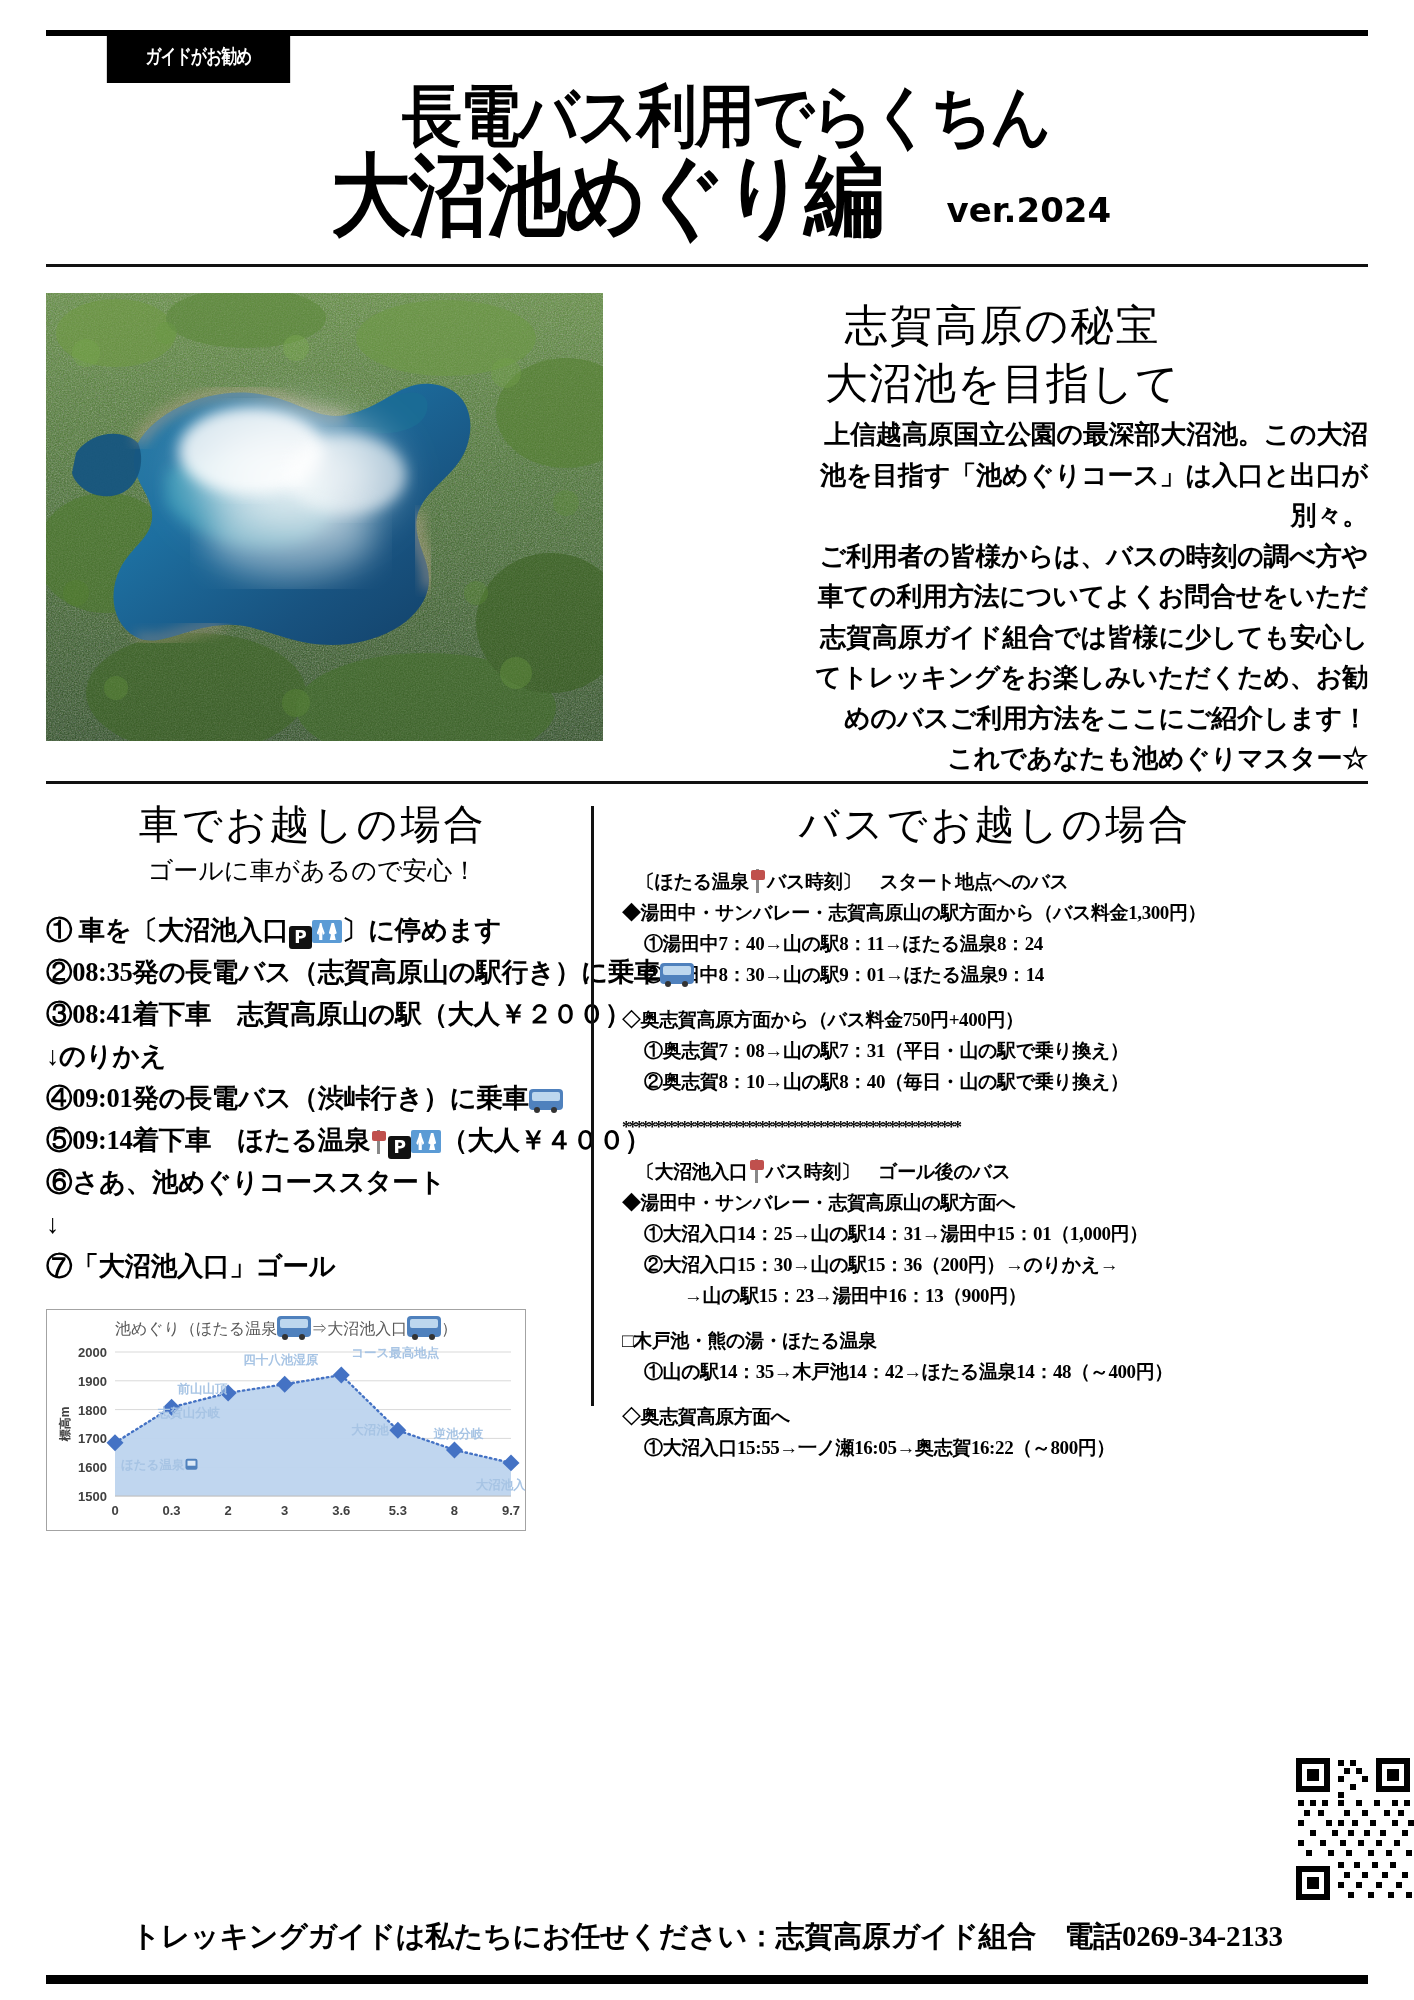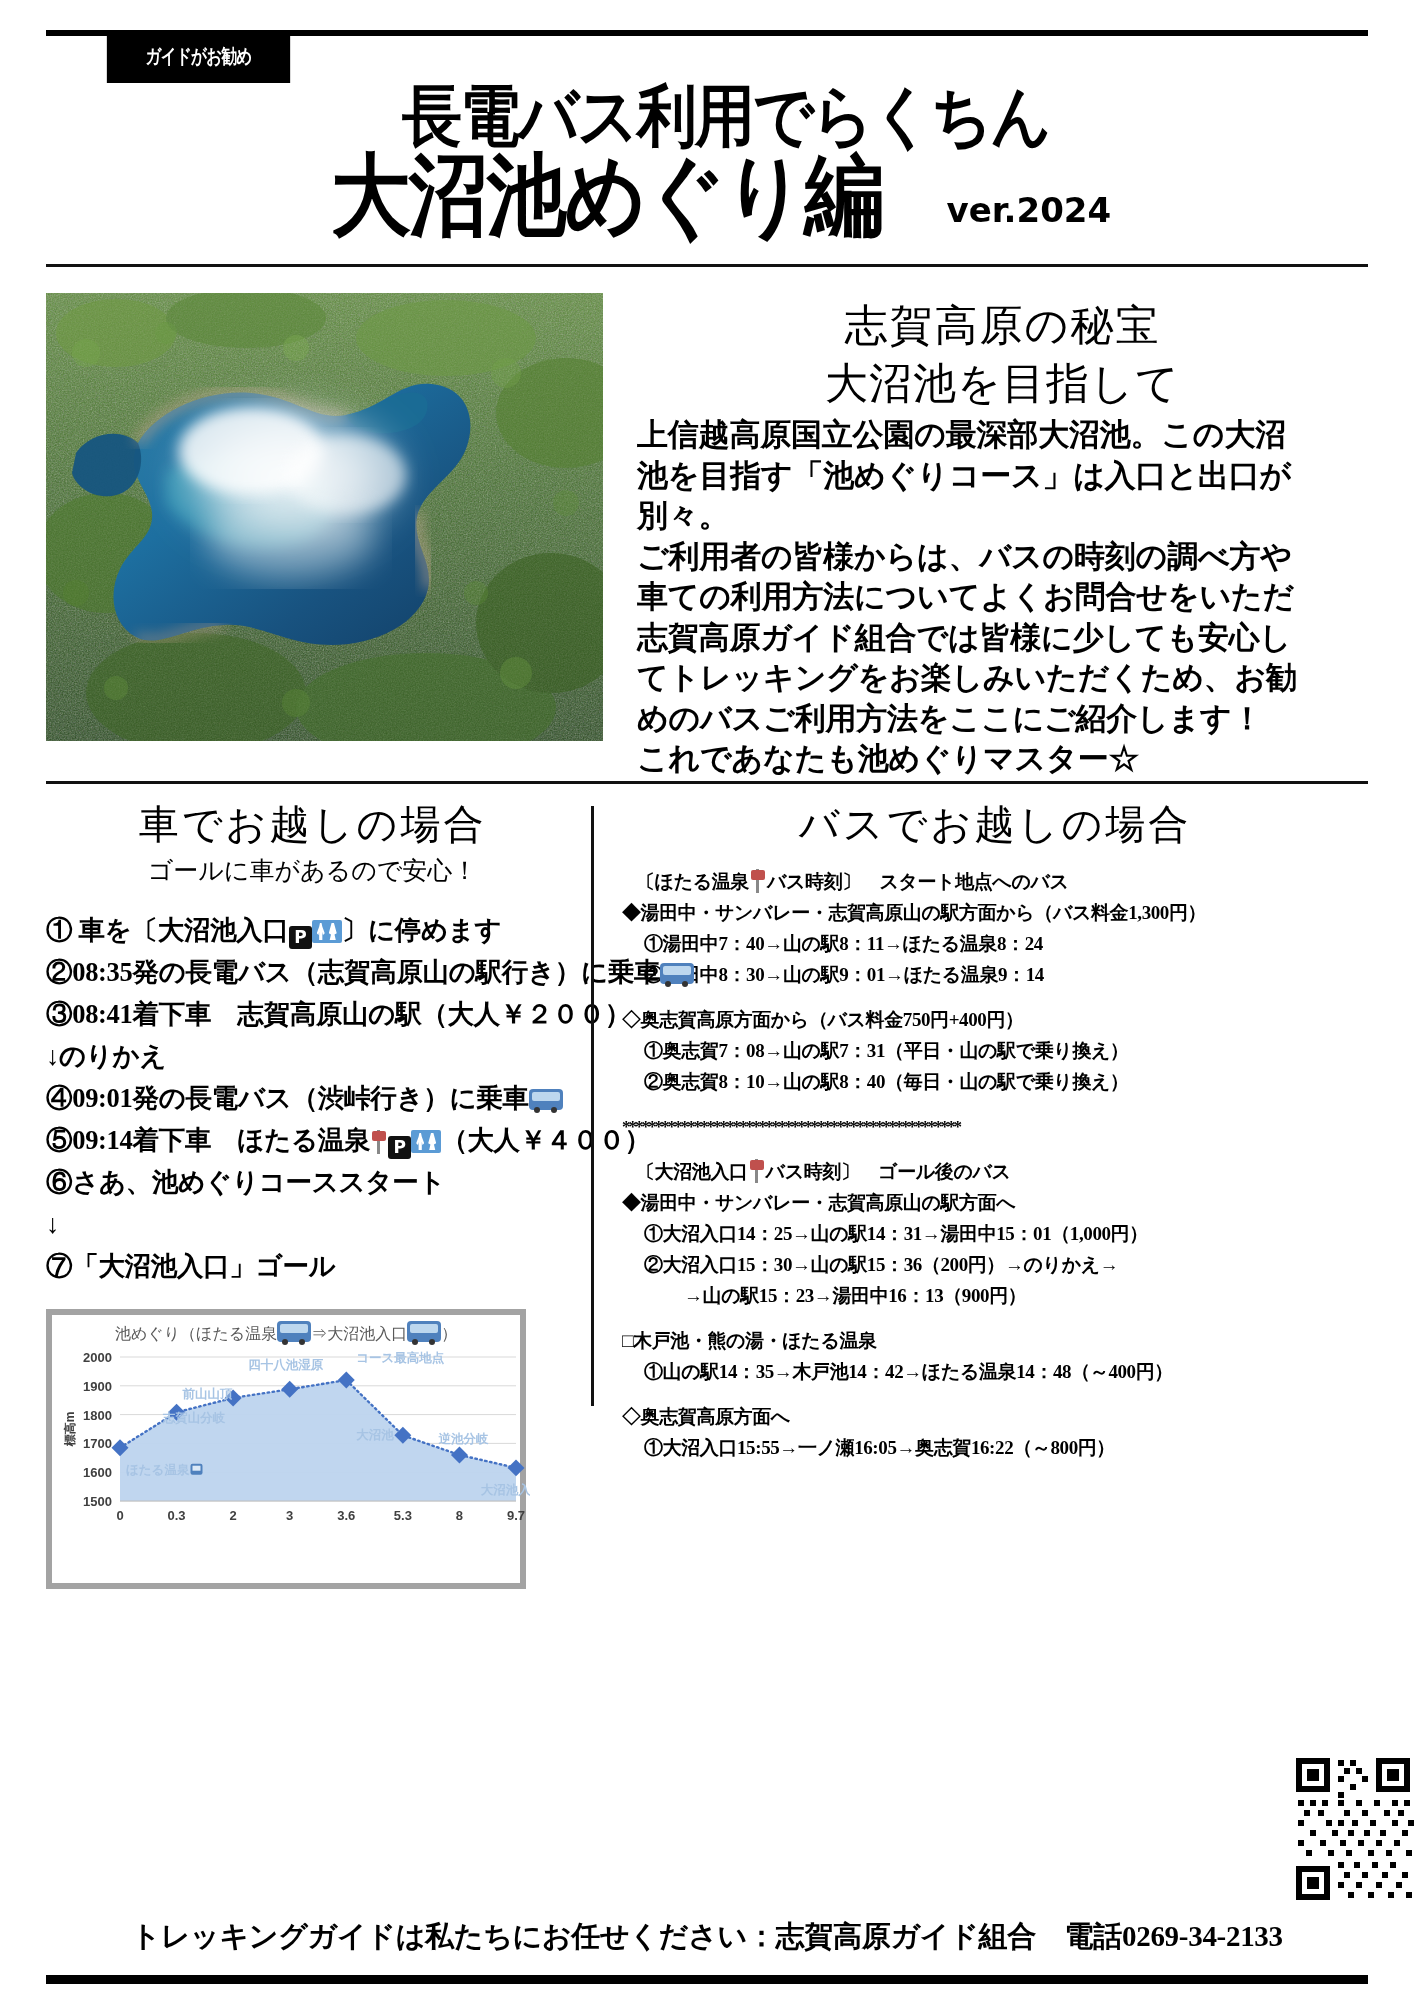--- a/index.html
+++ b/index.html
@@ -44,21 +44,21 @@
   .photo{
     width:557px;height:448px;flex:none;position:relative;overflow:hidden;
     background:#1d4020;
   }
   .photo svg{display:block;width:100%;height:100%;}
   .hero-text{flex:1;padding-left:34px;padding-top:4px;}
   .h-lead{
     text-align:center;font-size:43px;line-height:58px;letter-spacing:2px;font-weight:500;
   }
   .h-lead .l2{letter-spacing:1px;}
-  .body-p{font-size:31px;line-height:36.5px;font-weight:bold;letter-spacing:-.2px;margin:4px 0 0 0;}
+  .body-p{font-size:26px;line-height:36.5px;font-weight:bold;letter-spacing:-.2px;margin:4px 0 0 0;text-align:right;}
 
   .rule-thin2{height:3px;background:#111;margin-top:18px;}
 
   
   .cols{display:flex;margin-top:16px;position:relative;}
   .colL{width:545px;flex:none;padding-right:12px;box-sizing:border-box;}
   .divider{width:3px;background:#111;margin:6px 18px 0 0;align-self:stretch;height:600px;}
   .colR{flex:1;padding-left:10px;}
 
   .sec-title{text-align:center;font-size:40px;line-height:50px;letter-spacing:3px;}
@@ -77,21 +77,21 @@
   .pic-wc::after{right:5px;clip-path:polygon(35% 0,65% 0,100% 60%,72% 68%,88% 100%,12% 100%,28% 68%,0 60%);}
   .pic-bus{width:34px;height:21px;background:#4f81bd;border-radius:4px;position:relative;vertical-align:-3px;}
   .pic-bus::before{content:"";position:absolute;left:3px;top:3px;right:3px;height:9px;background:#bdd7ee;border-radius:2px;}
   .pic-bus::after{content:"";position:absolute;left:5px;bottom:-3px;width:6px;height:6px;background:#333;border-radius:50%;
                   box-shadow:17px 0 0 #333;}
   .pic-stop{width:18px;height:24px;position:relative;vertical-align:-5px;}
   .pic-stop::before{content:"";position:absolute;left:7px;top:0;width:3px;height:24px;background:#888;}
   .pic-stop::after{content:"";position:absolute;left:2px;top:1px;width:14px;height:10px;background:#c0504d;border-radius:2px;}
 
   
-  .chartbox{margin-top:22px;width:480px;height:280px;border:6px solid #a3a3a3;background:#fff;position:relative;box-sizing:border-box;}
+  .chartbox{margin-top:22px;width:480px;height:222px;border:1px solid #a3a3a3;background:#fff;position:relative;box-sizing:border-box;}
   .chart-title{position:absolute;left:0;right:0;top:6px;text-align:center;font-family:"Liberation Sans",sans-serif;
                font-size:16px;color:#595959;white-space:nowrap;}
   .chart-svg{position:absolute;left:0;top:0;}
 
   
   .bus-lines{margin-top:16px;}
   .bl{font-size:19px;line-height:31px;font-weight:bold;letter-spacing:-.4px;white-space:nowrap;}
   .bl.ind1{padding-left:22px;}
   .bl.ind2{padding-left:62px;}
   .bl.hdr2{padding-left:14px;}

